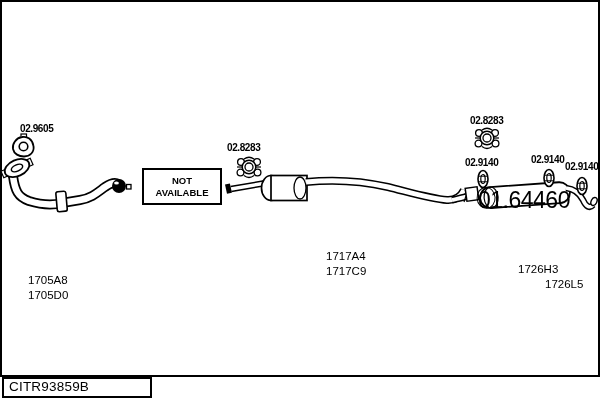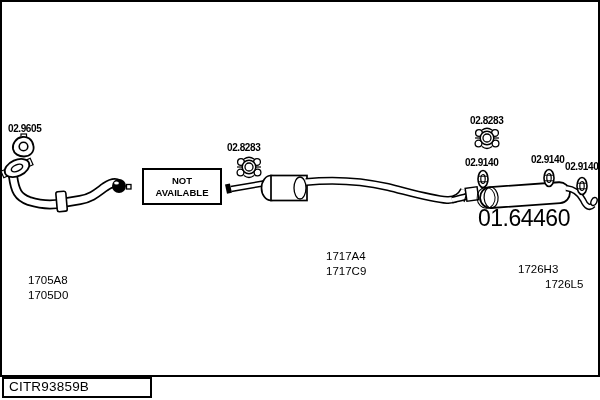--- a/index.html
+++ b/index.html
@@ -115,40 +115,40 @@
       <path d="M566,188 C575,189 580,194 583,200 C586,207 590,208.5 593,205" fill="none" stroke="#000" stroke-width="6.5"></path>
       <path d="M566,188 C575,189 580,194 583,200 C586,207 590,208.5 593,205" fill="none" stroke="#fff" stroke-width="3.5"></path>
       <ellipse cx="594" cy="201.5" rx="2.8" ry="4.2" fill="#fff" stroke="#000" stroke-width="1.4" transform="rotate(25 594 201.5)"></ellipse>
 
       <use href="#hangerIcon" transform="translate(483 179)"></use>
       <use href="#hangerIcon" transform="translate(549 178)"></use>
       <use href="#hangerIcon" transform="translate(582 186)"></use>
     </g>
   </svg>
 
-  <div class="lbl fit" style="left:8px;top:124px">02.9605</div>
+  <div class="lbl fit" style="left:20px;top:124px">02.9605</div>
 
   <div class="lbl ref" style="left:28px;top:231px">1705A8</div>
   <div class="lbl ref" style="left:28px;top:246px">1705D0</div>
 
   <div class="na-box">
     <span>NOT</span>
     <span>AVAILABLE</span>
   </div>
 
   <div class="lbl fit" style="left:227px;top:143px">02.8283</div>
   <div class="lbl ref" style="left:326px;top:207px">1717A4</div>
   <div class="lbl ref" style="left:326px;top:222px">1717C9</div>
 
   <div class="lbl fit" style="left:470px;top:116px">02.8283</div>
   <div class="lbl fit" style="left:465px;top:158px">02.9140</div>
   <div class="lbl fit" style="left:531px;top:155px">02.9140</div>
   <div class="lbl fit" style="left:565px;top:162px">02.9140</div>
 
-  <div class="lbl num" style="left:478px;top:207px">01.64460</div>
+  <div class="lbl num" style="left:478px;top:189px">01.64460</div>
   <div class="lbl ref" style="left:518px;top:220px">1726H3</div>
   <div class="lbl ref" style="left:545px;top:235px">1726L5</div>
 
   <div class="footer-box">
     <span>CITR93859B</span>
   </div>
 
 </div>
 
 </body></html>

